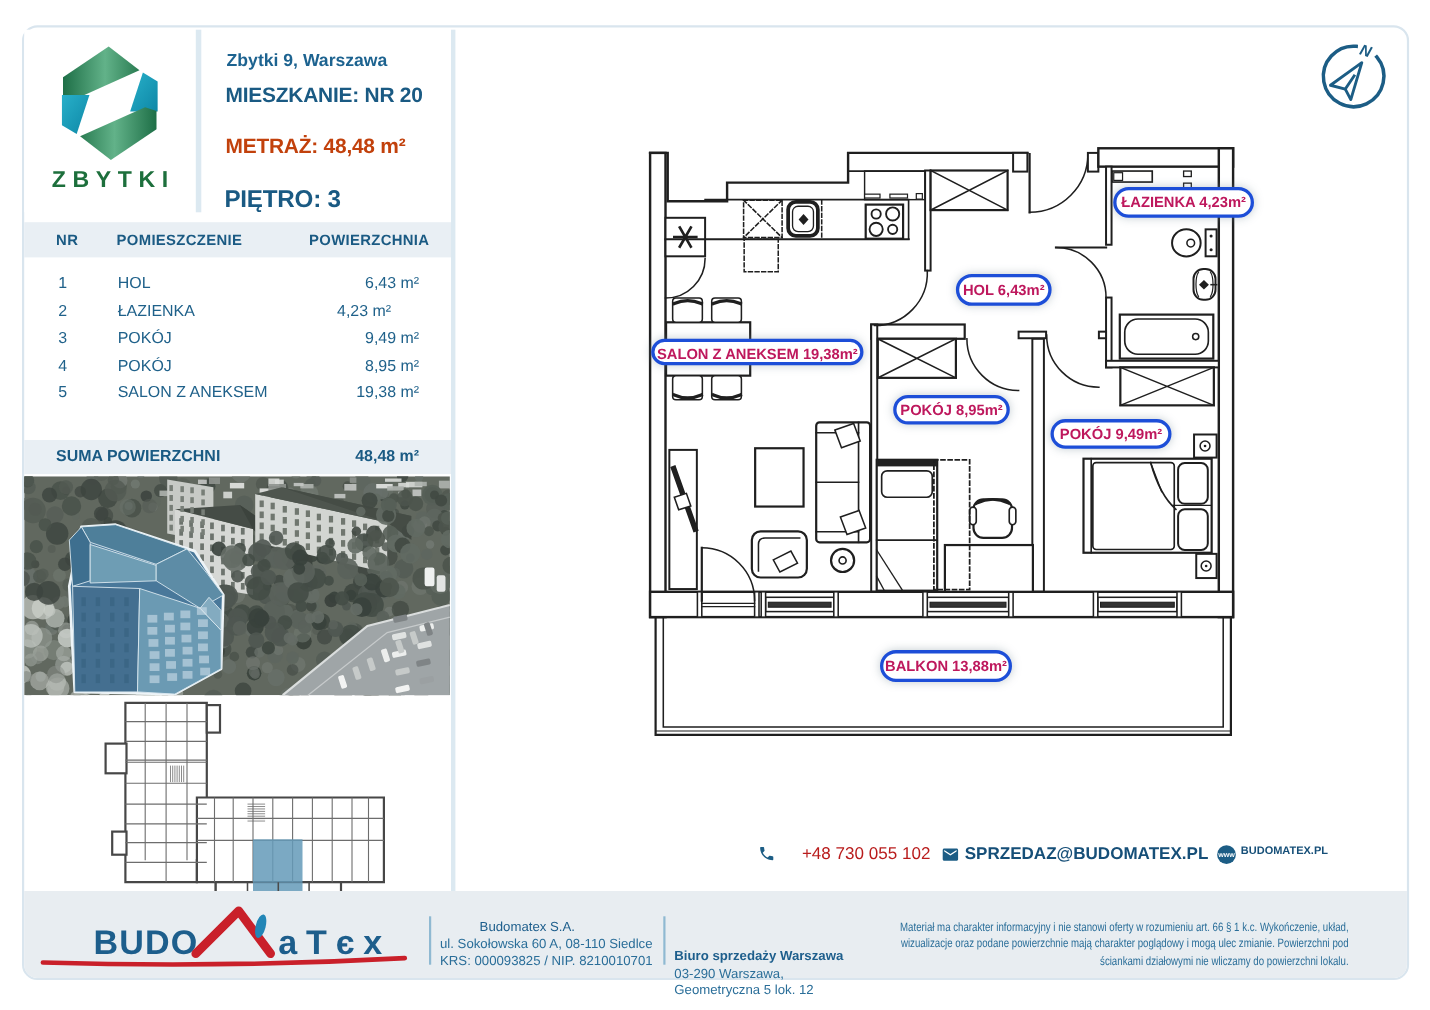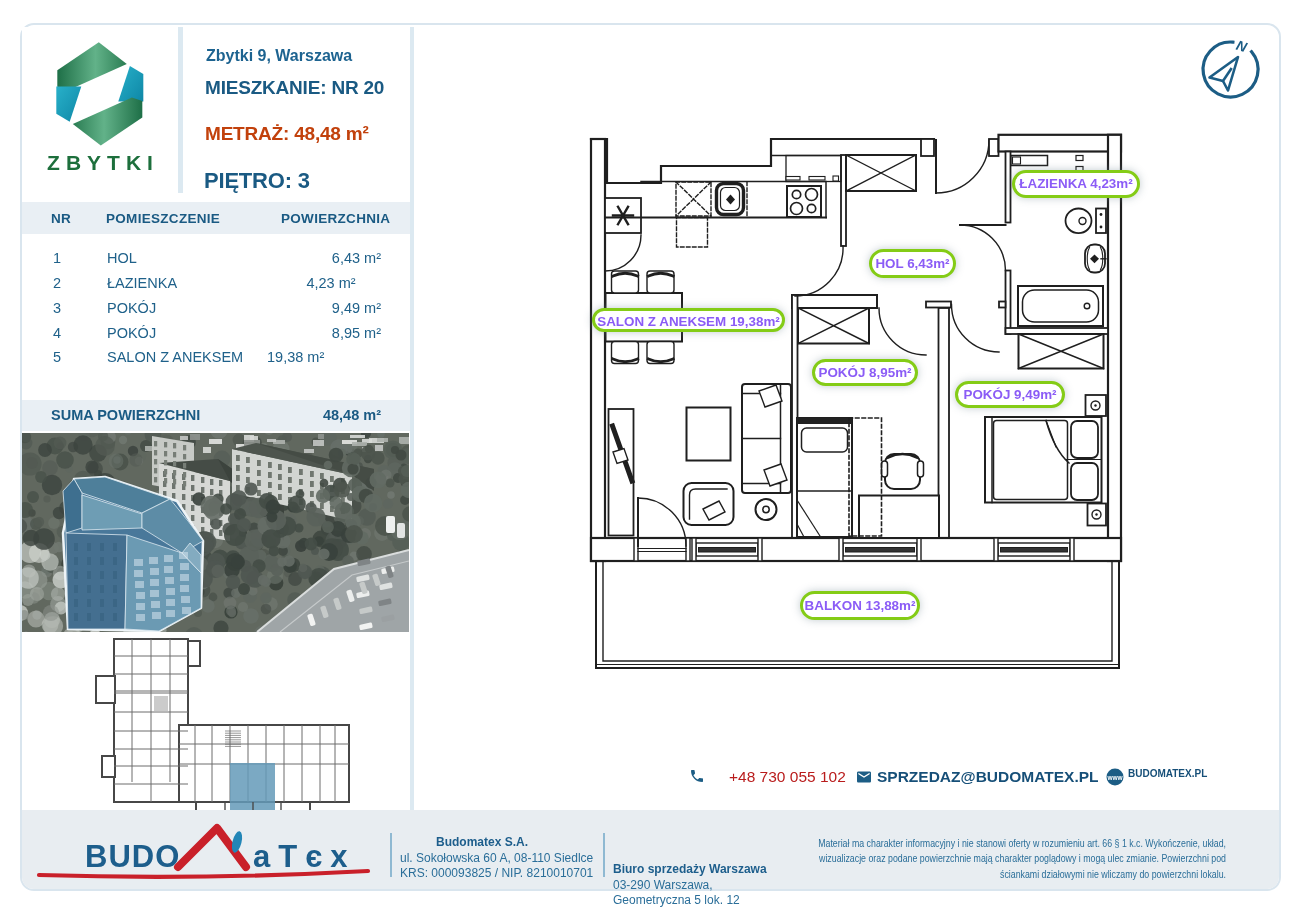--- a/index.html
+++ b/index.html
@@ -1,21 +1,21 @@
 <!DOCTYPE html>
 <html><head>
 <meta charset="utf-8">
 <style>
   * { margin:0; padding:0; box-sizing:border-box; }
   html,body { width:1300px; height:918px; background:#ffffff; font-family:"Liberation Sans", sans-serif; }
   .abs { position:absolute; }
   .card { position:absolute; left:20px; top:23px; width:1261px; height:868px;
           border:2px solid #d9e5ee; border-radius:14px; background:#ffffff; }
-  .pill { position:absolute; border:3px solid #84cc16; border-radius:999px; background:#ffffff;
-          color:#8b5cf6; font-weight:bold; text-align:center; white-space:nowrap;
+  .pill { position:absolute; border:3px solid #1d4ed8; border-radius:999px; background:#ffffff;
+          color:#be185d; font-weight:bold; text-align:center; white-space:nowrap;
           box-shadow:0 0 9px rgba(120,140,150,0.45); z-index:5; }
   .tblhead { color:#1a5a83; font-weight:bold; font-size:13.5px; letter-spacing:0.3px; }
   .tbltxt  { color:#1f618a; font-size:14.5px; }
 </style>
 </head>
 <body>
 
 <div class="card"></div>
 
 <div class="abs" style="left:22px; top:27px; width:156px; height:166px; background:#fff;"></div>
@@ -77,21 +77,21 @@
 <div class="abs tbltxt" style="left:53px; top:300px;">3</div>
 <div class="abs tbltxt" style="left:107px; top:300px;">POKÓJ</div>
 <div class="abs tbltxt" style="left:281px; top:300px; width:100px; text-align:right;">9,49 m²</div>
 
 <div class="abs tbltxt" style="left:53px; top:325px;">4</div>
 <div class="abs tbltxt" style="left:107px; top:325px;">POKÓJ</div>
 <div class="abs tbltxt" style="left:281px; top:325px; width:100px; text-align:right;">8,95 m²</div>
 
 <div class="abs tbltxt" style="left:53px; top:349px;">5</div>
 <div class="abs tbltxt" style="left:107px; top:349px;">SALON Z ANEKSEM</div>
-<div class="abs tbltxt" style="left:267px; top:349px; width:100px; ">19,38 m²</div>
+<div class="abs tbltxt" style="left:281px; top:349px; width:100px; text-align:right;">19,38 m²</div>
 
 <div class="abs" style="left:22px; top:400px; width:388px; height:31px; background:#e9eff4;"></div>
 <div class="abs" style="left:51px; top:407px; color:#1a5a83; font-weight:bold; font-size:14.5px;">SUMA POWIERZCHNI</div>
 <div class="abs" style="left:281px; top:407px; width:100px; text-align:right; color:#1a5a83; font-weight:bold; font-size:14.5px;">48,48 m²</div>
 
 <svg class="abs" style="left:22px; top:433px;" width="387" height="199" viewBox="0 0 387 199">
 <rect width="387" height="199" fill="#61685f"></rect>
 <g>
 <circle cx="183" cy="132" r="7.2" fill="#4a524b" fill-opacity="0.70"></circle>
 <circle cx="391" cy="96" r="7.0" fill="#5e665f" fill-opacity="0.83"></circle>
@@ -1252,21 +1252,21 @@
   <text x="50" y="47" font-family="Liberation Sans, sans-serif" font-size="31" font-weight="bold" fill="#1d5e8c" letter-spacing="1">BUDO</text>
   <path d="M143,47 L182,8 L211,47" stroke="#c9202a" stroke-width="8" fill="none" stroke-linejoin="round" stroke-linecap="round"></path>
   <ellipse cx="202" cy="22" rx="4.5" ry="11" transform="rotate(14 202 22)" fill="#2286b7"></ellipse>
   <text x="218" y="47" font-family="Liberation Sans, sans-serif" font-size="31" font-weight="bold" fill="#1d5e8c" letter-spacing="8">aTєx</text>
   <path d="M4,55 Q170,60 333,51" stroke="#c9202a" stroke-width="4.2" fill="none" stroke-linecap="round"></path>
 </svg>
 
 <div class="abs" style="left:390px; top:833px; width:2px; height:44px; background:#8fb9d2;"></div>
 
 <div class="abs" style="left:400px; top:835px; font-size:12px; color:#2a6e99; line-height:15.5px;">
-  <div style="font-weight:bold; color:#1d5e8c;padding-left:36px;">Budomatex S.A.</div>
+  <div style="font-weight:normal; color:#1d5e8c;padding-left:36px;">Budomatex S.A.</div>
   <div>ul. Sokołowska 60 A, 08-110 Siedlce</div>
   <div>KRS: 000093825 / NIP. 8210010701</div>
 </div>
 
 <div class="abs" style="left:603px; top:833px; width:2px; height:44px; background:#8fb9d2;"></div>
 
 <div class="abs" style="left:613px; top:835px; font-size:12px; color:#2a6e99; line-height:15.5px;">
   <div style="font-weight:bold; color:#1d5e8c;margin-top:27px;">Biuro sprzedaży Warszawa</div>
   <div>03-290 Warszawa,</div>
   <div>Geometryczna 5 lok. 12</div>

